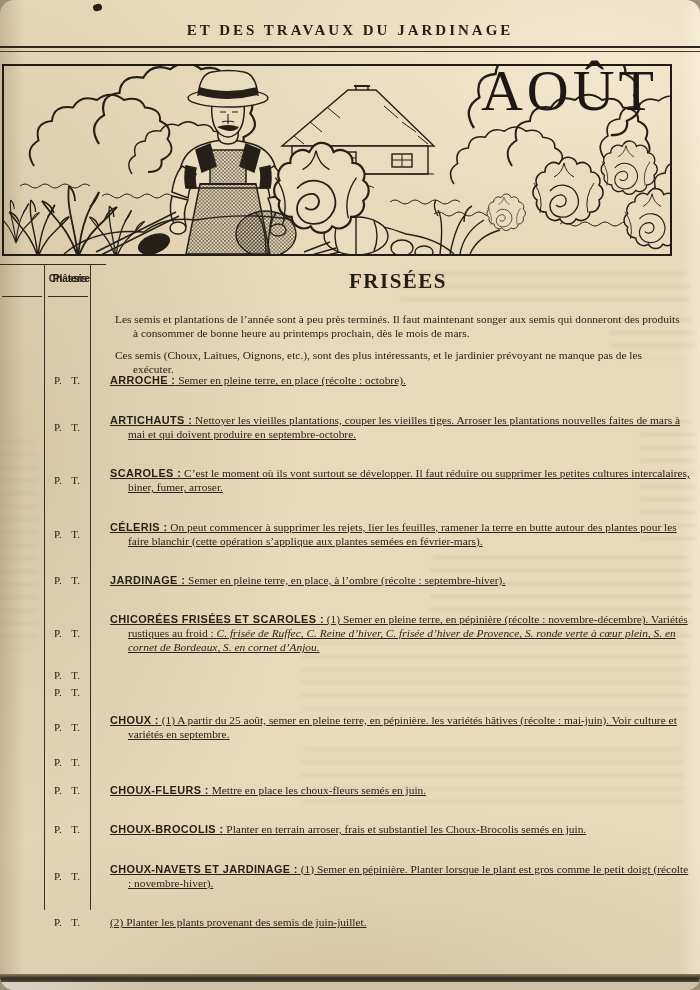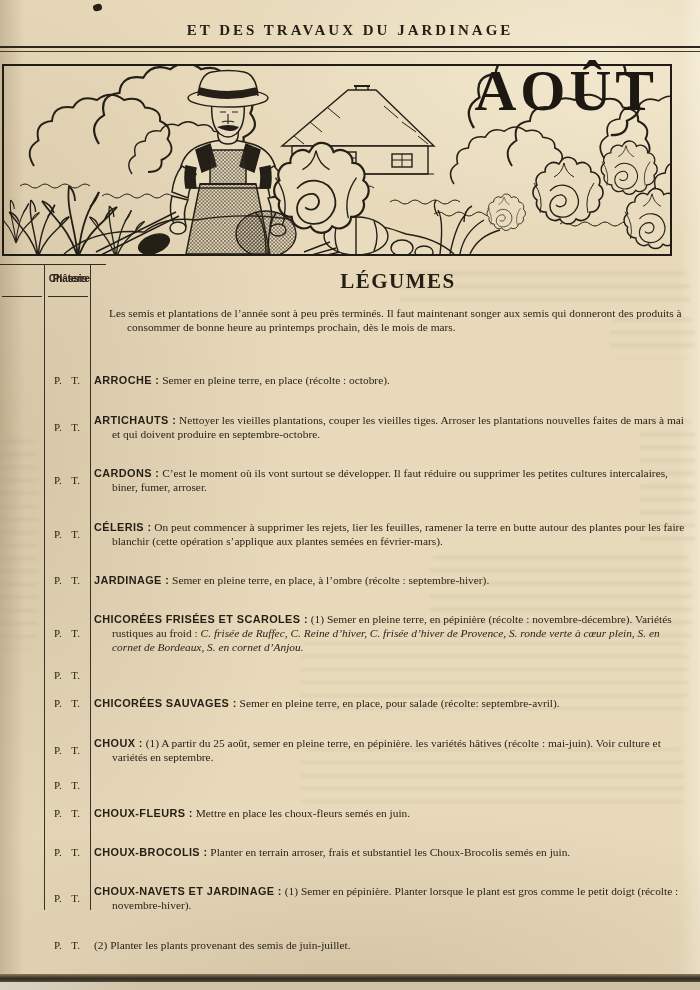--- a/index.html
+++ b/index.html
@@ -5,49 +5,50 @@
   html,body{margin:0;padding:0;background:#9b8f77;}
   .page{position:relative;width:700px;height:990px;overflow:hidden;
     font-family:"Liberation Serif",serif;color:#2a231a;
     background-color:#e7d9ba;
     background-image:
       radial-gradient(ellipse 620px 300px at 85% 6%, rgba(252,245,224,0.55), rgba(252,245,224,0) 60%),
       radial-gradient(ellipse 420px 760px at 0% 45%, rgba(118,93,58,0.16), rgba(118,93,58,0) 70%),
       radial-gradient(ellipse 760px 240px at 50% 99%, rgba(132,108,74,0.18), rgba(132,108,74,0) 72%),
       linear-gradient(90deg, rgba(100,78,46,0.22), rgba(0,0,0,0) 3.5%),
       linear-gradient(270deg, rgba(252,246,230,0.45), rgba(0,0,0,0) 3%);
+    border-radius: 14px;
   }
   .hdr{position:absolute;top:22px;left:0;width:100%;text-align:center;
     font-size:15px;letter-spacing:3px;font-weight:600;color:#261f16;}
   .rule-a{position:absolute;top:46px;left:0;width:100%;height:2px;background:#2c261d;}
   .rule-b{position:absolute;top:51px;left:0;width:100%;height:1px;background:#443c2f;}
   .frame{position:absolute;left:2px;top:64px;width:666px;height:188px;
     border:2px solid #201b13;}
   .frame svg{position:absolute;left:0;top:0;width:100%;height:100%;}
   .month{position:absolute;top:-4px;right:12px;font-family:"Liberation Serif",serif;
-    font-weight:700;font-size:58px;letter-spacing:4px;color:#1d1812;line-height:1;}
+    font-weight:400;font-size:58px;letter-spacing:4px;color:#1d1812;line-height:1;}
   .colrule-top{position:absolute;left:0;top:264px;width:106px;height:1px;background:#332c21;}
   .vline1{position:absolute;left:44px;top:264px;width:1px;height:646px;background:#3a3226;}
   .vline2{position:absolute;left:90px;top:264px;width:1px;height:646px;background:#3a3226;}
   .colhead{position:absolute;top:273px;font-family:"Liberation Sans",sans-serif;
     font-weight:700;font-size:10px;color:#2b241b;text-align:center;}
   .ch1{left:16px;width:44px;padding-left:30px;} .ch2{left:46px;width:44px;text-align:right;}
   .chu{position:absolute;top:296px;height:1px;background:#332c21;}
   .chu1{left:2px;width:40px;} .chu2{left:48px;width:40px;}
   .sect{position:absolute;left:106px;right:10px;top:269px;text-align:center;
     font-weight:700;font-size:21px;letter-spacing:1.5px;color:#241e15;}
   .intro{position:absolute;left:108px;right:12px;top:305px;
     font-size:11.4px;line-height:14.4px;}
-  .intro p{margin:1px;padding-left:18px;text-indent:-18px;}
+  .intro p{margin:7px;padding-left:18px;text-indent:-18px;}
   .list{position:absolute;left:44px;right:10px;top:362px;}
   .row{display:flex;align-items:center;margin-bottom:2.6px;}
   .marker{flex:0 0 46px;text-align:center;font-size:11px;word-spacing:7px;
     color:#2b241b;line-height:14px;}
-  .entry{flex:1;margin-left:4px;font-size:11.4px;line-height:14px;
-    padding-left:18px;text-indent:-18px;}
+  .entry{flex:1;margin-left:20px;font-size:11.4px;line-height:14px;
+    padding-left:18px;text-indent:-18px;text-decoration:underline;}
   .term{font-family:"Liberation Sans",sans-serif;font-weight:700;font-size:10.9px;
     letter-spacing:0.4px;color:#241e15;}
   .entry i{font-style:italic;}
   .bleed{position:absolute;opacity:0.11;filter:blur(1.6px);border-radius:8px;
     background:repeating-linear-gradient(180deg, rgba(92,112,80,0.9) 0 3px, rgba(0,0,0,0) 3px 13px);}
   .b1{left:400px;top:272px;width:290px;height:34px;}
   .b2{left:610px;top:318px;width:85px;height:40px;}
   .b3{left:640px;top:420px;width:55px;height:130px;}
   .b4{left:430px;top:556px;width:262px;height:84px;}
   .b5{left:300px;top:642px;width:390px;height:70px;opacity:0.07;}
@@ -173,57 +174,57 @@
   </div>
 
   <div class="colrule-top"></div>
   <div class="vline1"></div>
   <div class="vline2"></div>
   <div class="colhead ch1">Châssis</div>
   <div class="colhead ch2">Pl. terre</div>
   <div class="chu chu1"></div>
   <div class="chu chu2"></div>
 
-  <div class="sect">LÉGUMES</div>
+  <div class="sect">FRISÉES</div>
 
   <div class="intro">
     <p>Les semis et plantations de l’année sont à peu près terminés. Il faut maintenant songer aux semis qui donneront des produits à consommer de bonne heure au printemps prochain, dès le mois de mars.</p>
+    <p>Ces semis (Choux, Laitues, Oignons, etc.), sont des plus intéressants, et le jardinier prévoyant ne manque pas de les exécuter.</p>
   </div>
 
   <div class="list">
     <div class="row">
         <span class="marker">P. T.</span>
         <p class="entry"><b class="term">ARROCHE :</b> <span>Semer en pleine terre, en place (récolte : octobre).</span> <i></i></p>
       </div>
     <div class="row">
         <span class="marker">P. T.</span>
         <p class="entry"><b class="term">ARTICHAUTS :</b> <span>Nettoyer les vieilles plantations, couper les vieilles tiges. Arroser les plantations nouvelles faites de mars à mai et qui doivent produire en septembre-octobre.</span> <i></i></p>
       </div>
     <div class="row">
         <span class="marker">P. T.</span>
-        <p class="entry"><b class="term">CARDONS :</b> <span>C’est le moment où ils vont surtout se développer. Il faut réduire ou supprimer les petites cultures intercalaires, biner, fumer, arroser.</span> <i></i></p>
+        <p class="entry"><b class="term">SCAROLES :</b> <span>C’est le moment où ils vont surtout se développer. Il faut réduire ou supprimer les petites cultures intercalaires, biner, fumer, arroser.</span> <i></i></p>
       </div>
     <div class="row">
         <span class="marker">P. T.</span>
         <p class="entry"><b class="term">CÉLERIS :</b> <span>On peut commencer à supprimer les rejets, lier les feuilles, ramener la terre en butte autour des plantes pour les faire blanchir (cette opération s’applique aux plantes semées en février-mars).</span> <i></i></p>
       </div>
     <div class="row">
         <span class="marker">P. T.</span>
         <p class="entry"><b class="term">JARDINAGE :</b> <span>Semer en pleine terre, en place, à l’ombre (récolte : septembre-hiver).</span> <i></i></p>
       </div>
     <div class="row">
         <span class="marker">P. T.</span>
         <p class="entry"><b class="term">CHICORÉES FRISÉES ET SCAROLES :</b> <span>(1) Semer en pleine terre, en pépinière (récolte : novembre-décembre). Variétés rustiques au froid :</span> <i>C. frisée de Ruffec, C. Reine d’hiver, C. frisée d’hiver de Provence, S. ronde verte à cœur plein, S. en cornet de Bordeaux, S. en cornet d’Anjou.</i></p>
       </div>
     <div class="row">
         <span class="marker">P. T.</span>
       </div>
     <div class="row">
         <span class="marker">P. T.</span>
-        <p class="entry"><b class="term">CHICORÉES SAUVAGES :</b> <span>Semer en pleine terre, en place, pour salade (récolte: septembre-avril).</span> <i></i></p>
       </div>
     <div class="row">
         <span class="marker">P. T.</span>
         <p class="entry"><b class="term">CHOUX :</b> <span>(1) A partir du 25 août, semer en pleine terre, en pépinière. les variétés hâtives (récolte : mai-juin). Voir culture et variétés en septembre.</span> <i></i></p>
       </div>
     <div class="row">
         <span class="marker">P. T.</span>
       </div>
     <div class="row">
         <span class="marker">P. T.</span>

